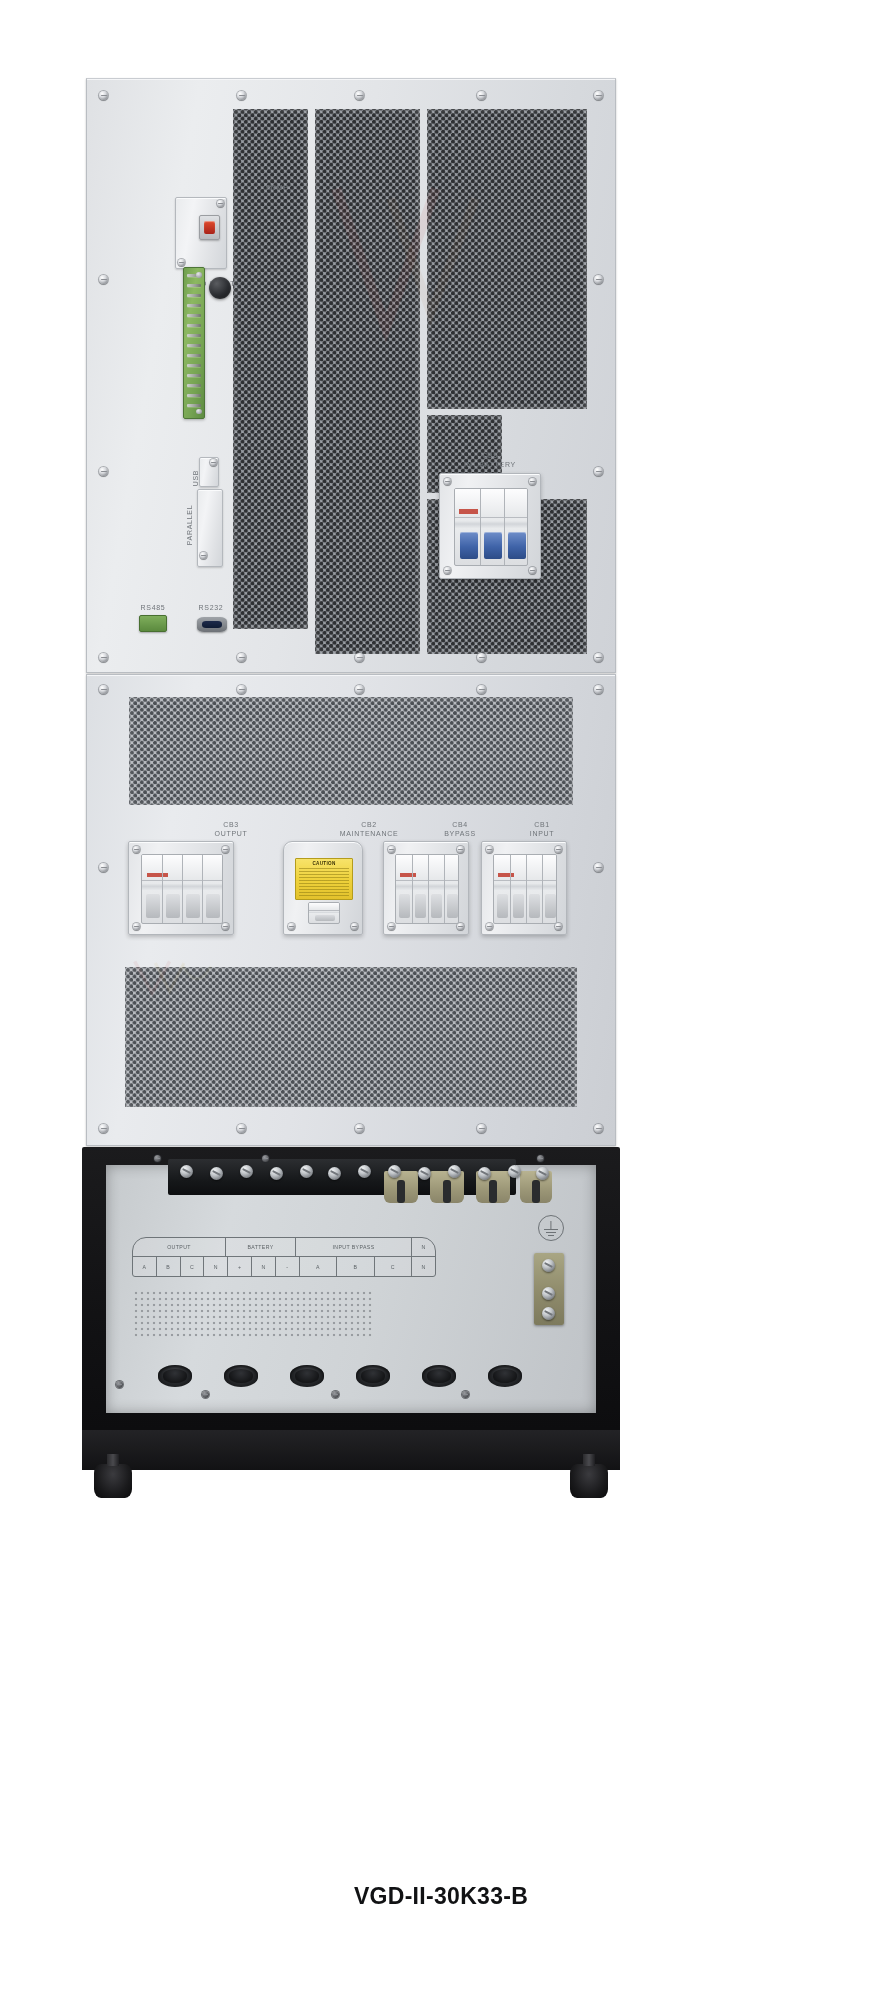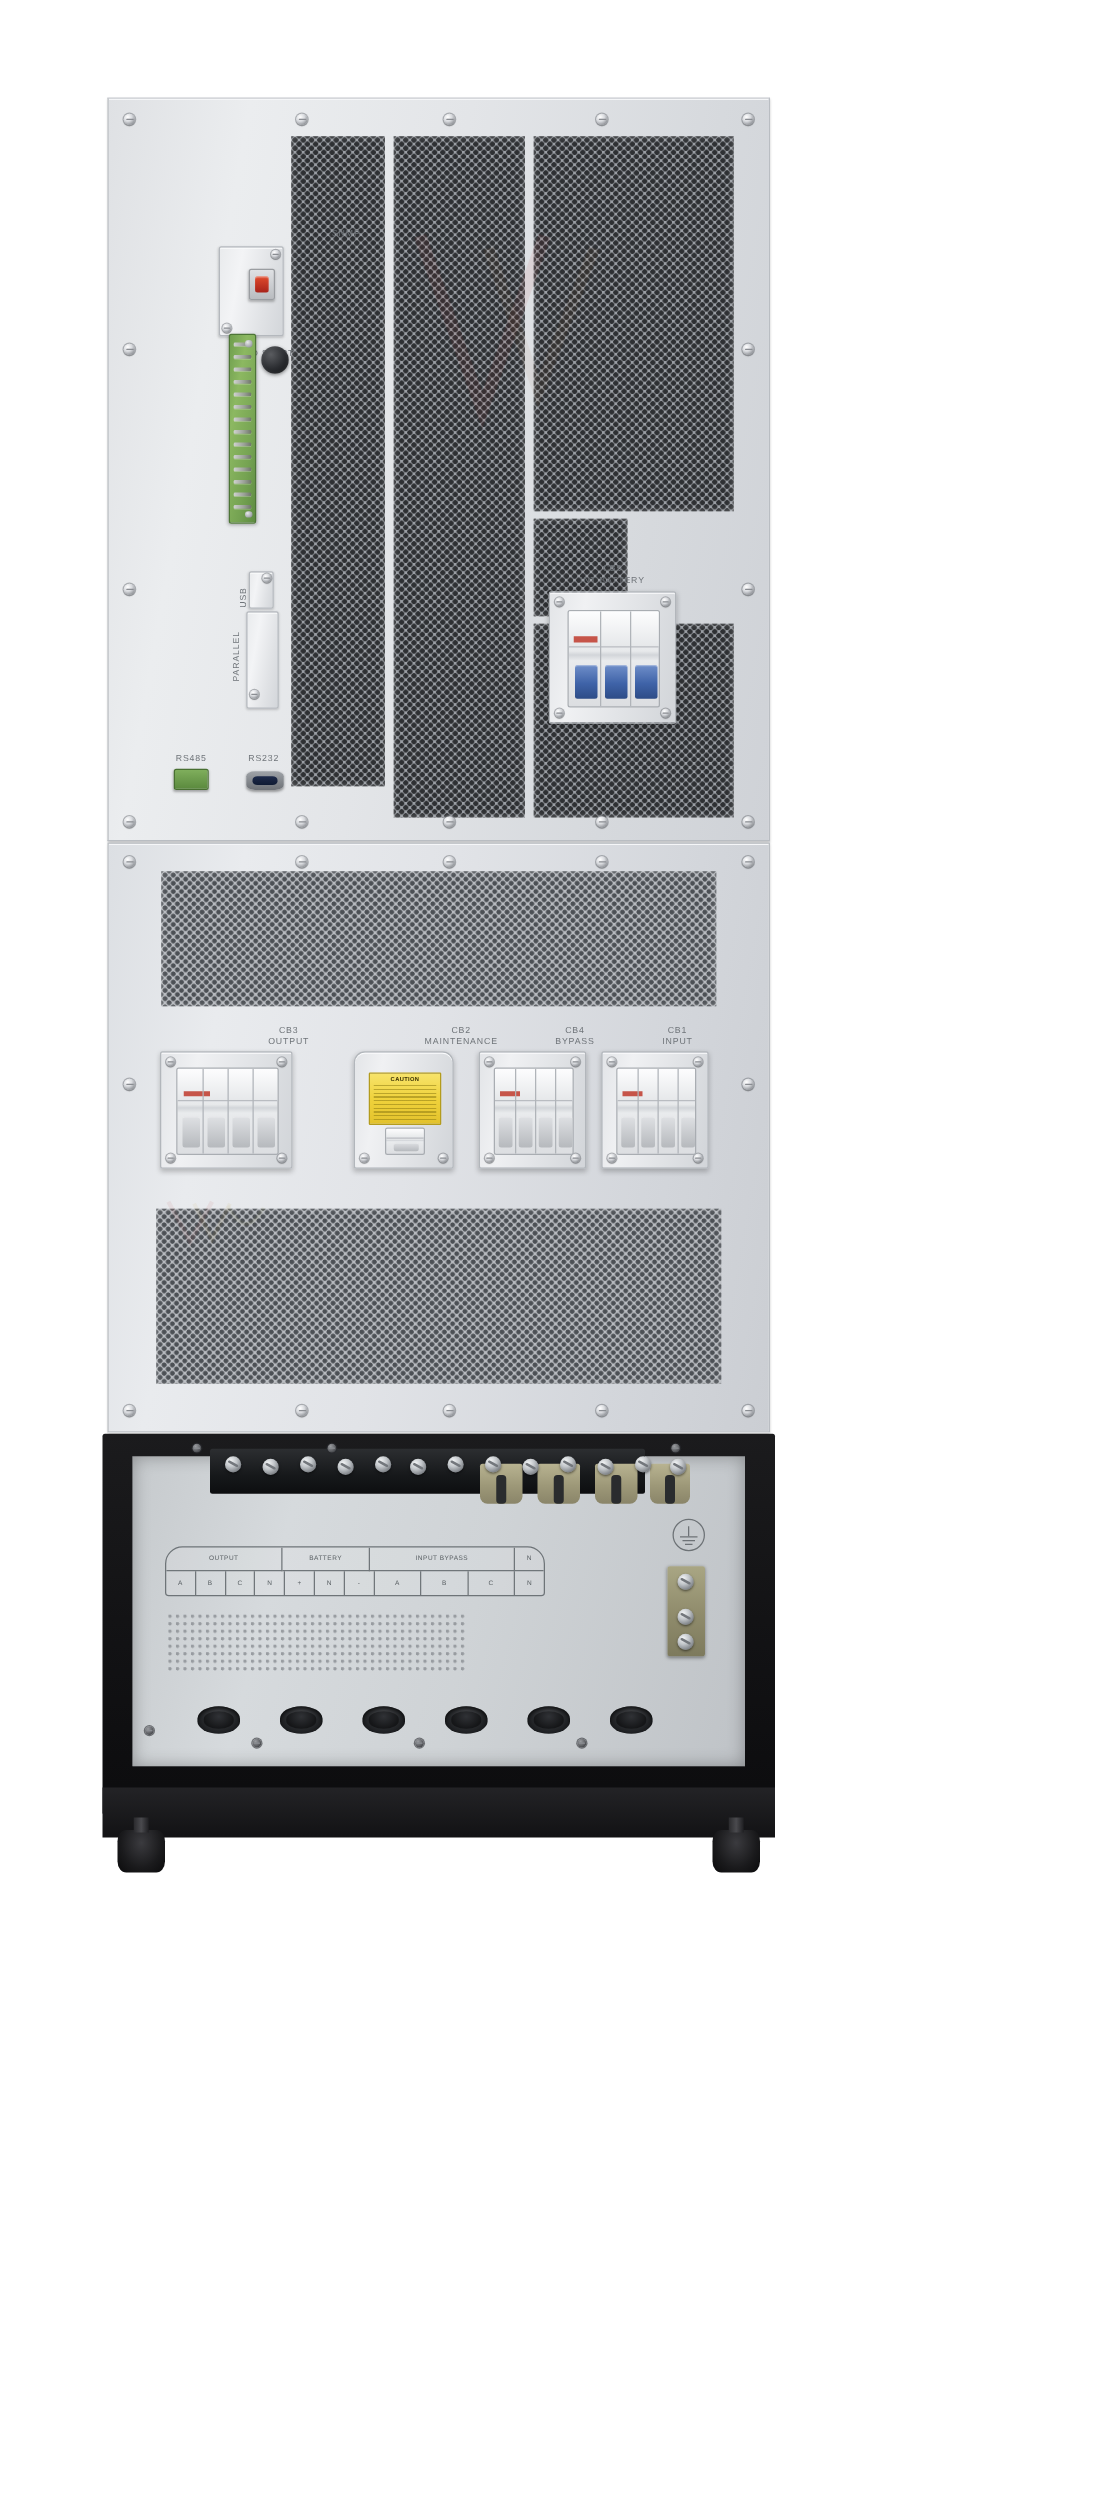--- a/index.html
+++ b/index.html
@@ -646,14 +646,15 @@
 
     <div class="plinth"></div>
     <div class="foot" style="left:8px; top:1386px;">
         <span class="stem"></span>
       </div>
     <div class="foot" style="right:8px; top:1386px;">
         <span class="stem"></span>
       </div>
   </div>
 
+  <div class="model-caption">VGD-II-30K33-B</div>
 
 </div>
 
 </body></html>

